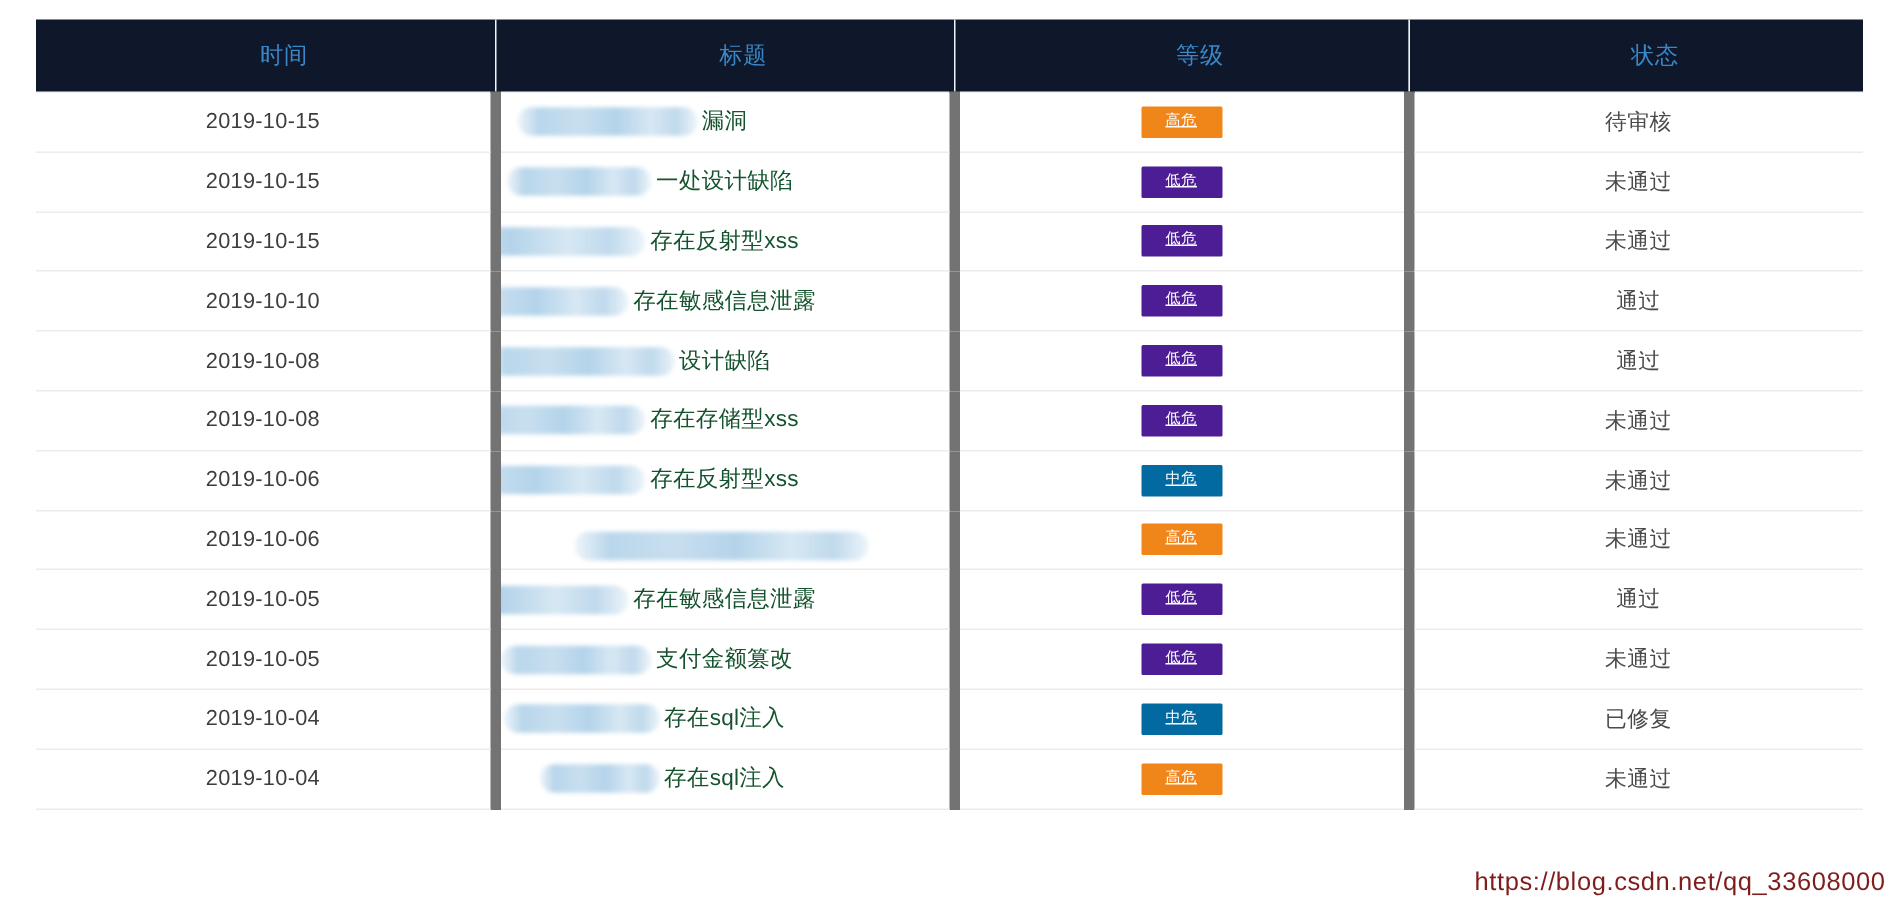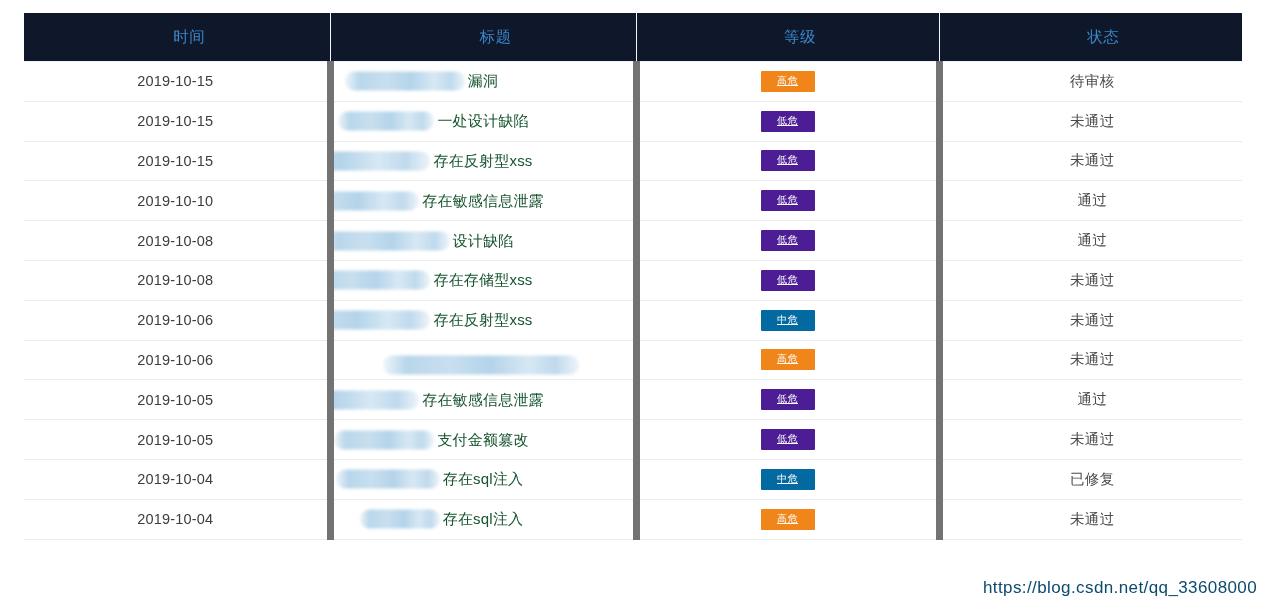--- a/index.html
+++ b/index.html
@@ -129,21 +129,21 @@
     color: #ffffff;
     padding: 1px 1px 2px 1px;
   }
 
   
   .watermark {
     position: absolute;
     left: 983px;
     top: 578px;
     font-size: 17px;
-    color: #0c4a6e;
+    color: #7f1d1d;
     letter-spacing: 0.4px;
     white-space: nowrap;
     font-family: "Liberation Sans", sans-serif;
     pointer-events: none;
   }
 </style>
 </head>
 <body>
 
 <div id="root">

